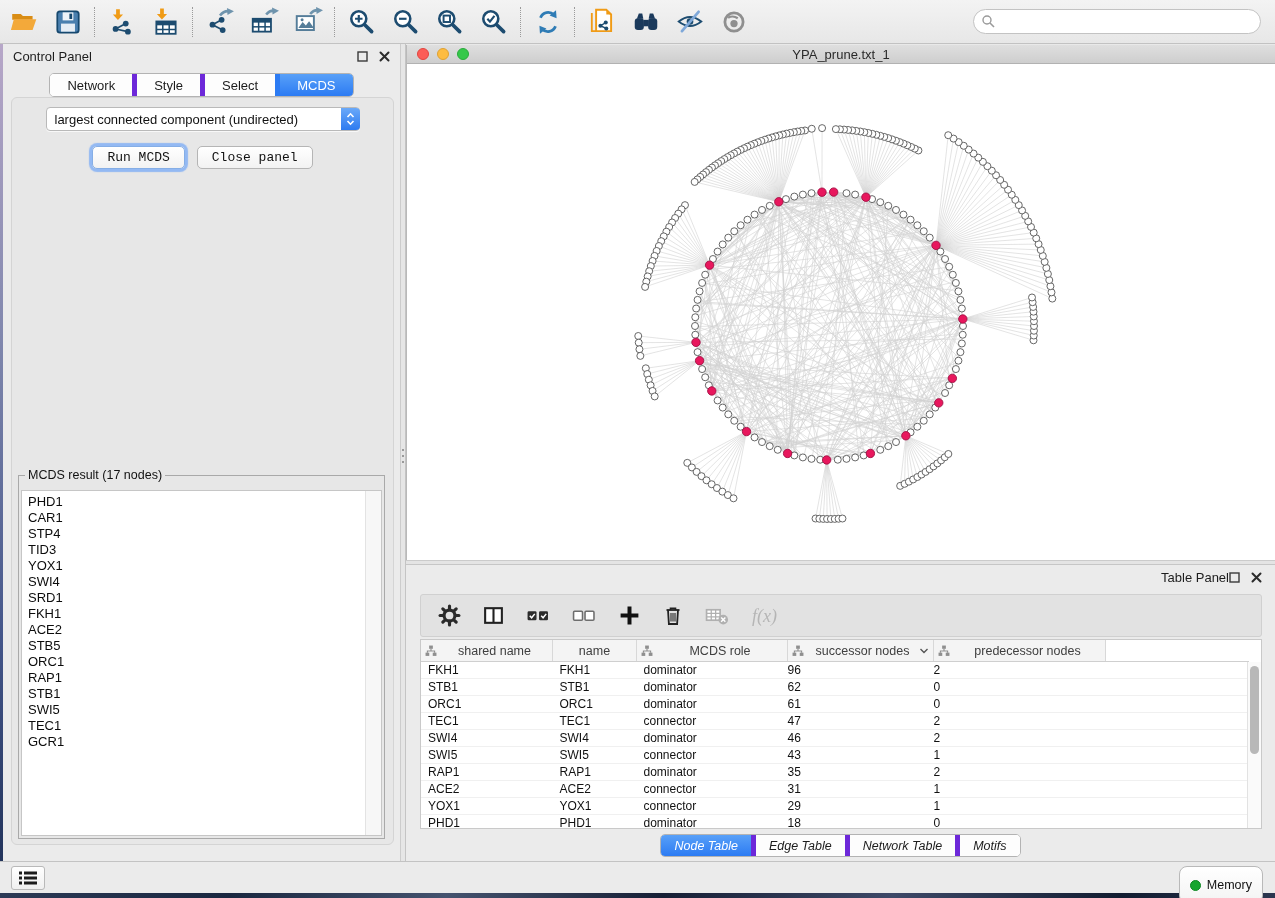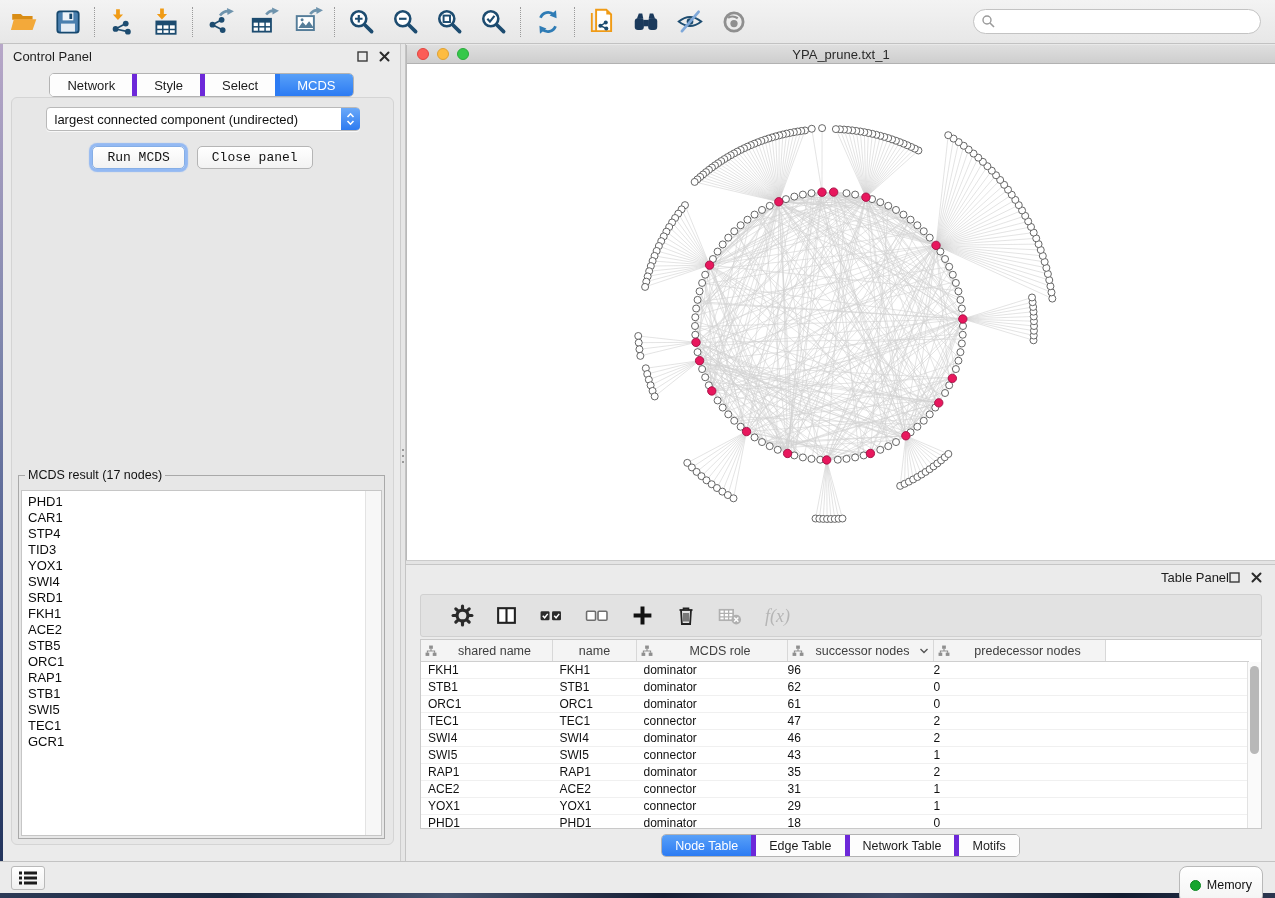--- a/index.html
+++ b/index.html
@@ -71,37 +71,37 @@
   .light{width:12px;height:12px;border-radius:50%;box-sizing:border-box;}
   .light.red{background:#fc5d57;border:1px solid #e2453f;}
   .light.yellow{background:#fdbc40;border:1px solid #dfa133;}
   .light.green{background:#35c84a;border:1px solid #2aab3c;}
   .nw-title{font-size:13px;color:#2a2a2a;}
   .nw-canvas{position:relative;height:496px;background:#fff;}
   
   .table-panel{position:absolute;left:406px;top:565px;right:0;height:296px;background:#ebebeb;}
   .tp-header{height:25px;display:flex;align-items:center;padding:0 13px;text-align:right;}
   .tp-toolbar{position:absolute;left:14px;right:13px;top:29px;height:43px;background:#e2e2e2;
-    border:1px solid #d0d0d0;border-radius:3px;display:flex;align-items:center;gap:21px;padding-left:30px;box-sizing:border-box;}
+    border:1px solid #d0d0d0;border-radius:3px;display:flex;align-items:center;gap:21px;padding-left:17px;box-sizing:border-box;}
   .tp-tbtn{border:none;background:transparent;padding:0;display:flex;align-items:center;}
   .tp-table{position:absolute;left:14px;right:13px;top:74px;height:190px;background:#fff;
     border:1px solid #c9c9c9;box-sizing:border-box;overflow:hidden;}
   table.nodetable{border-collapse:collapse;table-layout:fixed;width:828px;}
   table.nodetable th{height:21px;background:#f4f4f4;border-bottom:1px solid #cfcfcf;border-right:1px solid #d8d8d8;
     font-weight:normal;font-size:12.5px;color:#404040;padding:0;}
   table.nodetable th .th-inner{display:flex;align-items:center;height:100%;padding:0 4px;}
   table.nodetable th .th-label{flex:1;text-align:center;white-space:nowrap;overflow:hidden;}
   table.nodetable th.no-border-r{border-right:none;}
   table.nodetable td{height:16px;font-size:12px;color:#111;padding:0 0 0 7px;border-bottom:1px solid #f0f0f0;white-space:nowrap;}
   table.nodetable td.num{padding:0 13px 0 0;}
   .tp-vscroll{position:absolute;right:0;top:22px;bottom:0;width:13px;background:#fafafa;border-left:1px solid #e2e2e2;}
   .tp-thumb{position:absolute;left:2px;right:2px;top:4px;height:88px;border-radius:5px;background:#b8b8b8;}
   .tp-tabs{position:absolute;left:0;right:0;bottom:4px;display:flex;justify-content:center;}
   .tp-tabs .seg{height:21px;}
-  .tp-tabs .tab{padding:0 13px;font-size:12.5px;}
+  .tp-tabs .tab{padding:0 13px;font-size:12.5px;font-style:italic;}
   
   .status-bar{position:absolute;left:0;bottom:5px;width:100%;height:32px;background:#ebebeb;
     border-top:1px solid #c3c3c3;box-sizing:border-box;}
   .list-btn{position:absolute;left:11px;top:4px;width:34px;height:24px;background:linear-gradient(#fff,#f0f0f0);
     border:1px solid #b9b9b9;border-radius:3px;display:flex;align-items:center;justify-content:center;}
   .memory-btn{position:absolute;right:12px;top:4px;height:38px;background:linear-gradient(#fff,#f3f3f3);
     border:1px solid #b9b9b9;border-radius:8px;display:flex;align-items:center;gap:6px;padding:0 10px;
     font-size:12.5px;color:#111;}
   .memory-dot{width:11px;height:11px;border-radius:50%;background:#17a52f;border:1px solid #0d8722;box-sizing:border-box;}
 </style>

